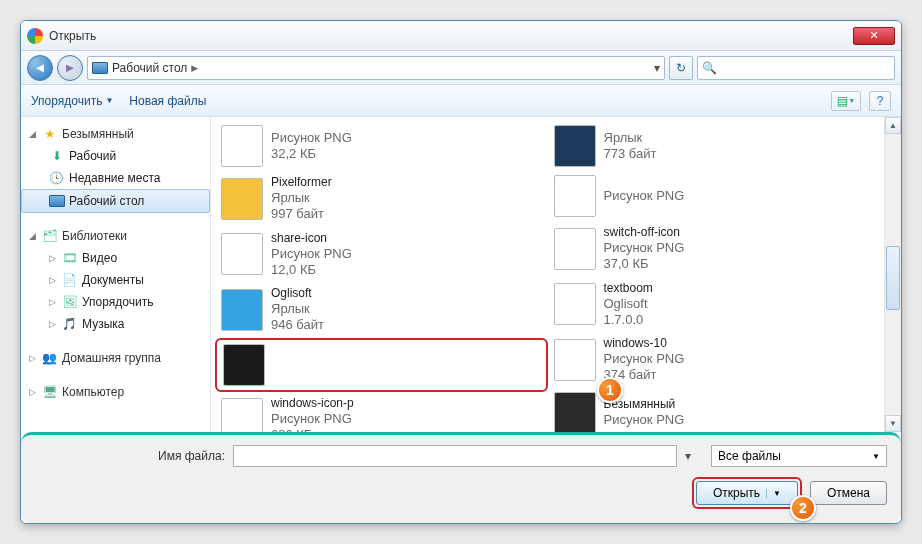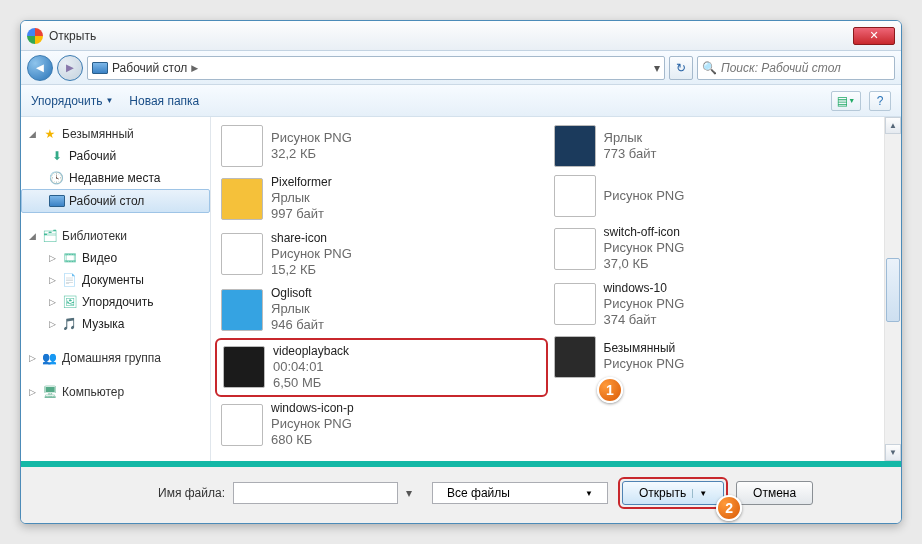--- a/index.html
+++ b/index.html
@@ -48,26 +48,26 @@
 .filepane { flex: 1; display: flex; padding: 4px; overflow: hidden; position: relative; }
 .column { width: 50%; }
 .file-item { display: flex; gap: 8px; padding: 4px 6px; align-items: center; }
 .file-item.sel { border: 2px solid #c8272c; border-radius: 6px; position: relative; }
 .thumb { width: 42px; height: 42px; background: #ddd; border: 1px solid #bbb; border-radius: 2px; flex-shrink: 0; display: flex; align-items: center; justify-content: center; font-size: 18px; }
 .meta { display: flex; flex-direction: column; line-height: 1.25; }
 .fname { color: #222; }
 .ftype, .fsize { color: #6a6a6a; font-size: 13px; }
 .badge { position: absolute; width: 26px; height: 26px; background: radial-gradient(circle at 30% 30%,#ff9a3a,#d95a08); border: 2px solid #fff; border-radius: 50%; color: #fff; font-weight: bold; font-size: 14px; display: flex; align-items: center; justify-content: center; box-shadow: 0 1px 3px rgba(0,0,0,.4); z-index: 5; }
 .badge1 { left: 386px; top: 260px; }
-.footer { background: #f0f0f0; border-top: 6px solid #14b8a6; padding: 10px 14px 14px; display: flex; flex-direction: row; gap: 10px; }
+.footer { background: #f0f0f0; border-top: 3px solid #14b8a6; padding: 10px 14px 14px; display: flex; flex-direction: column; gap: 10px; border-radius: 11px; }
 .row1 { display: flex; align-items: center; gap: 8px; }
 .lbl { width: 190px; text-align: right; color: #333; }
 .fname-input { flex: 1; height: 22px; border: 1px solid #abadb3; background: #fff; padding: 0 4px; }
 .fname-drop { width: 18px; color: #555; cursor: pointer; }
-.filter { width: 176px; height: 22px; border: 1px solid #abadb3; background: #fff; display: flex; align-items: center; padding: 0 14px; cursor: pointer; text-align: center; }
+.filter { width: 176px; height: 22px; border: 1px solid #abadb3; background: #fff; display: flex; align-items: center; padding: 0 6px; cursor: pointer; text-align: center; }
 .row2 { display: flex; justify-content: flex-end; gap: 8px; align-items: center; position: relative; }
 .btn { height: 24px; padding: 0 16px; border: 1px solid #8a8f94; background: linear-gradient(#fdfdfd,#e3e7eb); border-radius: 3px; cursor: pointer; }
 .btn-wrap-open { border: 2px solid #c8272c; border-radius: 6px; padding: 2px; position: relative; }
 .btn.open { border: 1px solid #4f83b3; background: linear-gradient(#f4faff,#cde5f7); display: inline-flex; align-items: center; gap: 6px; }
 .btn.open .dd { border-left: 1px solid #9bc; padding-left: 6px; font-size: 8px; }
 .scrollbar-v { width: 17px; background: #f0f0f0; display: flex; flex-direction: column; border-left:1px solid #e4e4e4; }
 .sb-btn { height: 17px; background: linear-gradient(#fdfdfd,#e5eaf0); border: 1px solid #c9d2db; display:flex; align-items:center; justify-content:center; font-size:8px; color:#567; cursor:pointer; }
 .sb-track { flex:1; position:relative; }
 .sb-thumb { position:absolute; left:1px; right:1px; top:40%; height:64px; background: linear-gradient(#eaf2fa,#cddff0); border:1px solid #9cbad6; border-radius:2px; cursor:pointer; }
 </style>
@@ -87,30 +87,29 @@
     <div class="navbtn fwd">►</div>
     <div class="addrbar">
       <span class="monitor-icon"></span>
       <span class="bc">Рабочий стол</span>
       <span class="arrow">▶</span>
       <span class="addr-drop">▾</span>
     </div>
     <div class="refresh">↻</div>
     <div class="searchbox">
       <span style="color:#88a">🔍</span>
-      <input placeholder="Поиск: Рабочий стол" style="">
     </div>
   </div>
 
   <div class="toolbar">
     <div class="tbtn">
       <span>Упорядочить</span>
         <span class="dd">▼</span>
     </div>
-    <div class="tbtn">Новая папка</div>
+    <div class="tbtn">Новая файлы</div>
     <div class="toolbar-right">
       <div class="viewbtn">▤ <span style="font-size:7px">▼</span></div>
       <div class="helpbtn">?</div>
     </div>
   </div>
 
   <div class="body">
     <div class="sidebar">
       <div class="tree-group">
         <div class="tree-head">
@@ -192,38 +191,33 @@
         <span class="fname">Pixelformer</span>
         <span class="ftype">Ярлык</span>
         <span class="fsize">997 байт</span>
       </div>
           </div>
           <div class="file-item">
             <div class="thumb" style="background:#fff"></div>
       <div class="meta">
         <span class="fname">share-icon</span>
         <span class="ftype">Рисунок PNG</span>
-        <span class="fsize">15,2 КБ</span>
+        <span class="fsize">12,0 КБ</span>
       </div>
           </div>
           <div class="file-item">
             <div class="thumb" style="background:#35a3e2"></div>
       <div class="meta">
         <span class="fname">Oglisoft</span>
         <span class="ftype">Ярлык</span>
         <span class="fsize">946 байт</span>
       </div>
           </div>
           <div class="file-item sel">
             <div class="thumb" style="background:#1b1b1b"></div>
-      <div class="meta">
-        <span class="fname">videoplayback</span>
-        <span class="ftype">00:04:01</span>
-        <span class="fsize">6,50 МБ</span>
-      </div>
           </div>
           <div class="file-item">
             <div class="thumb" style="background:#fff"></div>
       <div class="meta">
         <span class="fname">windows-icon-p</span>
         <span class="ftype">Рисунок PNG</span>
         <span class="fsize">680 КБ</span>
       </div>
           </div>
         </div>
@@ -242,20 +236,28 @@
         <span class="ftype">Рисунок PNG</span>
         <span class="fsize"></span>
       </div>
           </div>
           <div class="file-item">
             <div class="thumb" style="background:#fff"></div>
       <div class="meta">
         <span class="fname">switch-off-icon</span>
         <span class="ftype">Рисунок PNG</span>
         <span class="fsize">37,0 КБ</span>
+      </div>
+          </div>
+          <div class="file-item">
+            <div class="thumb" style="background:#fff"></div>
+      <div class="meta">
+        <span class="fname">textboom</span>
+        <span class="ftype">Oglisoft</span>
+        <span class="fsize">1.7.0.0</span>
       </div>
           </div>
           <div class="file-item">
             <div class="thumb" style="background:#fff"></div>
       <div class="meta">
         <span class="fname">windows-10</span>
         <span class="ftype">Рисунок PNG</span>
         <span class="fsize">374 байт</span>
       </div>
           </div>

